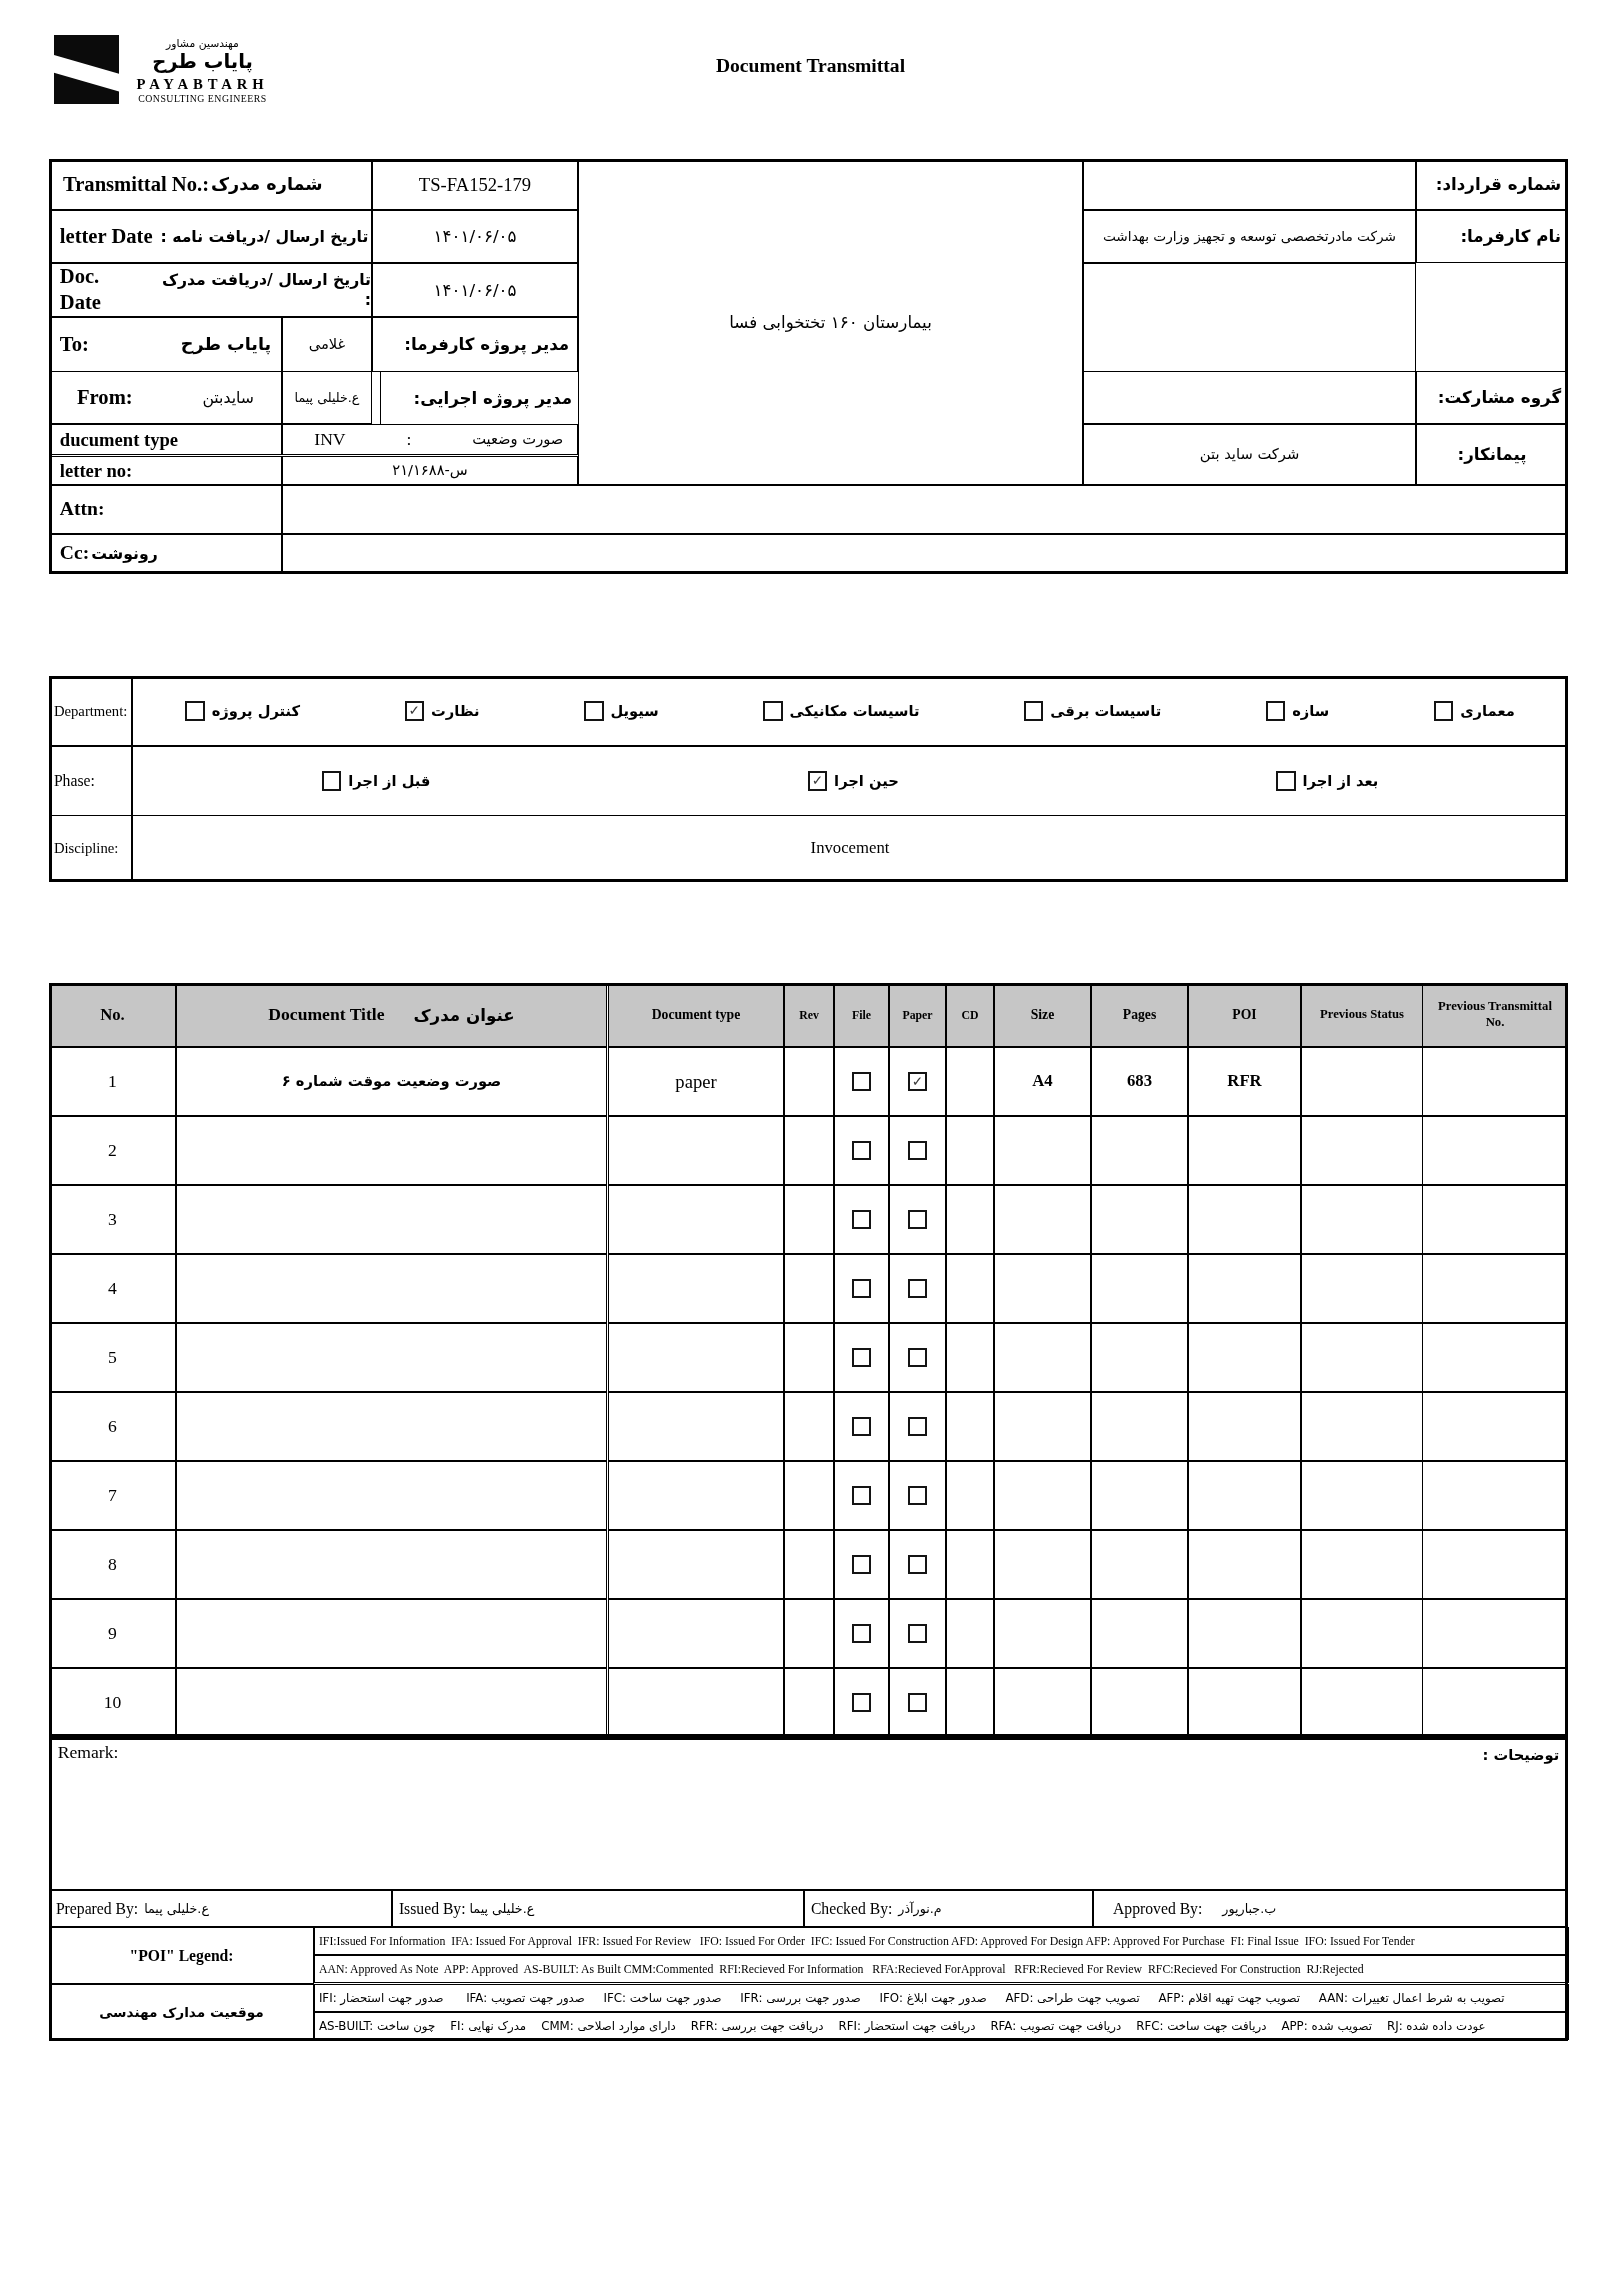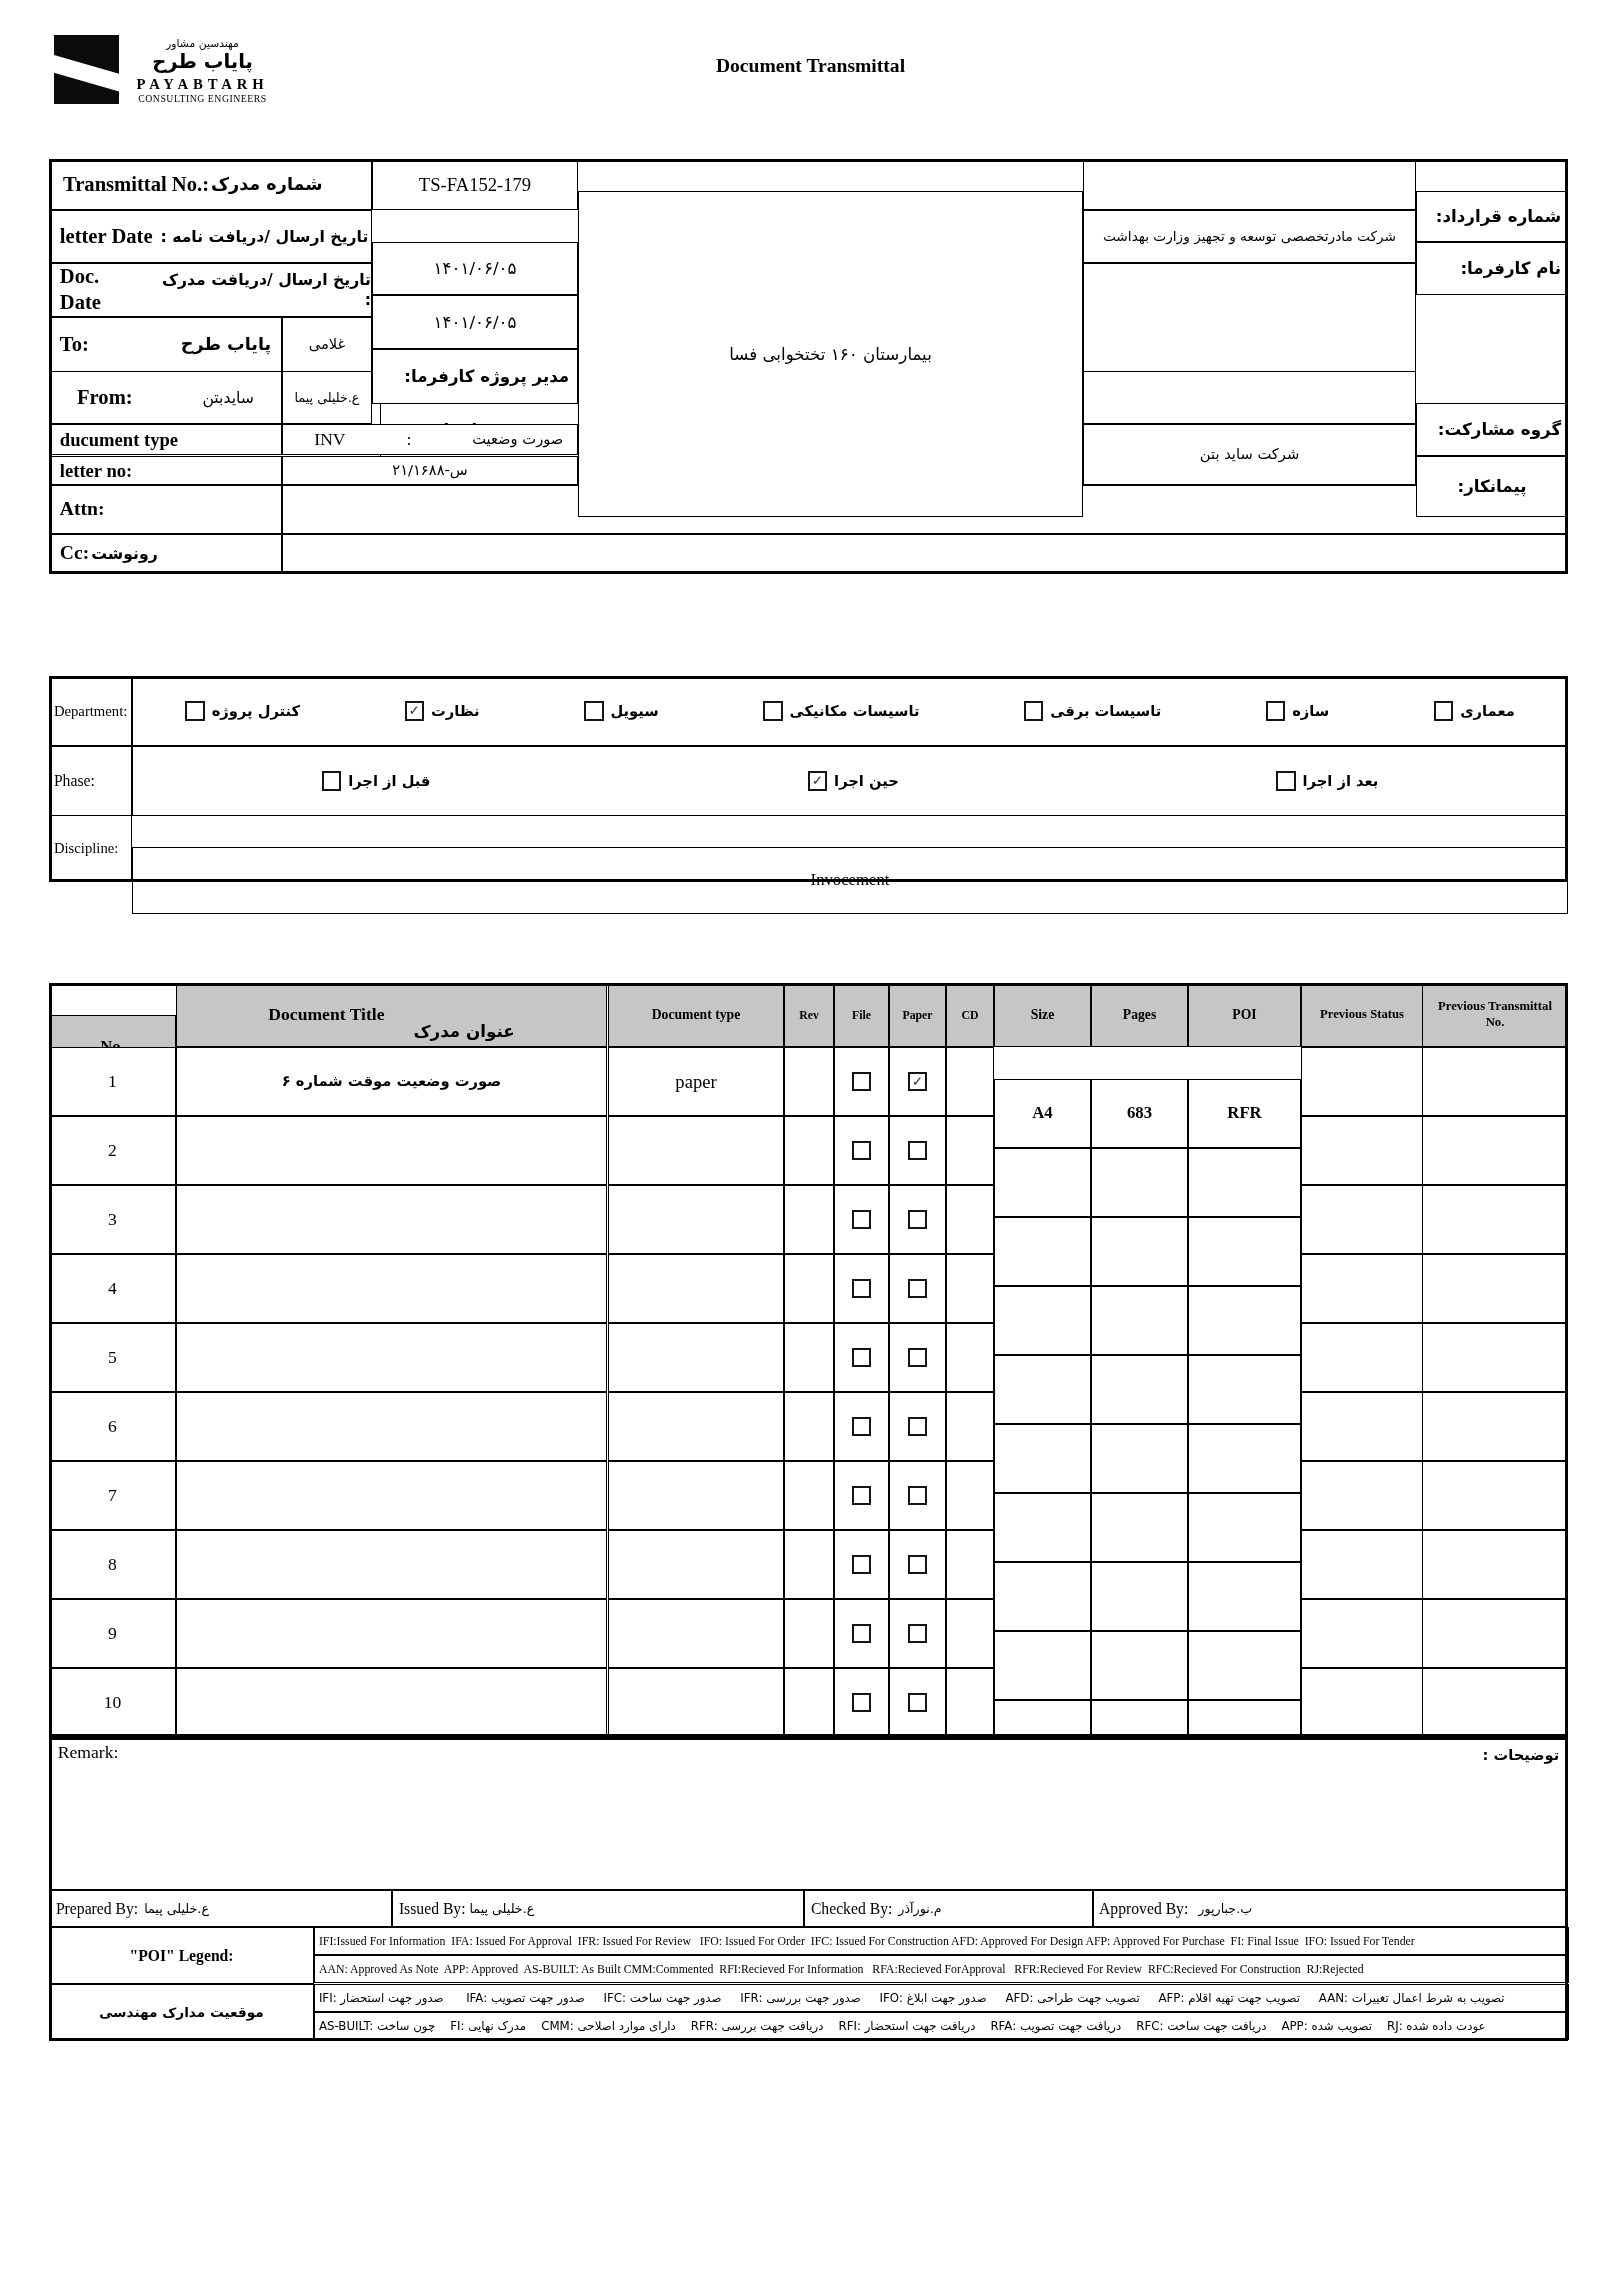--- a/index.html
+++ b/index.html
@@ -8,21 +8,21 @@
   .frame{position:absolute;box-sizing:border-box;border:3.9px solid #000;pointer-events:none;background:transparent;}
   .en{font-family:"Liberation Serif","DejaVu Serif",serif;}
   .fa{font-family:"DejaVu Sans",sans-serif;}
   .b{font-weight:700;}
   .jc{justify-content:center;text-align:center;}
   .sb{justify-content:space-between;}
   .wrap{white-space:normal;}
   .pre{white-space:pre;}
   .hdr{background:var(--hdr,#c6c6c6);}
   .f10{font-size:9.8px;}.f11{font-size:10.8px;}.f12{font-size:11.8px;}.f13{font-size:12.7px;}
-  .f14{font-size:13.7px;}.f15{font-size:14.7px;}.f16{font-size:15.7px;}.f17{font-size:16.7px;margin-top:32px;}
+  .f14{font-size:13.7px;}.f15{font-size:14.7px;}.f16{font-size:15.7px;}.f17{font-size:16.7px;}
   .f18{font-size:17.6px;}.f19{font-size:18.6px;}.f20{font-size:19.6px;}.f21{font-size:20.6px;}
   .cb{display:inline-flex;align-items:center;justify-content:center;width:19.6px;height:19.6px;border:2px solid #141414;background:#fff;font-size:13.7px;color:#3c3c3c;flex:none;box-sizing:border-box;}
   .opt{display:inline-flex;direction:ltr;align-items:center;gap:6.9px;}
   .logo{position:absolute;left:54px;top:35px;width:65px;height:69px;background:#0b0b0b;overflow:hidden;}
   .logo::after{content:"";position:absolute;left:-13.7px;top:31px;width:102px;height:16.7px;background:#fff;transform:rotate(16deg);border-radius:3.9px 9.8px 11.8px 3.9px;}
   .brand{position:absolute;left:119px;top:37px;width:167px;text-align:center;}
   .brand div{line-height:1.25;}
 </style>
 </head>
 <body>
@@ -350,21 +350,21 @@
     <span class="fa f13" dir="rtl">ع.خلیلی پیما</span>
   </div>
   <div class="c" style="left:392px;top:1890px;width:412px;height:37px;padding-left:5.9px;gap:3.9px">
     <span class="en f16">Issued By:</span>
     <span class="fa f13" dir="rtl">ع.خلیلی پیما</span>
   </div>
   <div class="c" style="left:804px;top:1890px;width:289px;height:37px;padding-left:5.9px;gap:5.9px">
     <span class="en f16">Checked By:</span>
     <span class="fa f13" dir="rtl">م.نورآذر</span>
   </div>
-  <div class="c" style="left:1093px;top:1890px;width:475px;height:37px;padding-left:5px;gap:10px">
+  <div class="c" style="left:1093px;top:1890px;width:475px;height:37px;padding-left:19px;gap:20px">
     <span class="en f16">Approved By:</span>
     <span class="fa f13" dir="rtl">ب.جبارپور</span>
   </div>
 
   <div class="c jc en b f16" style="left:49px;top:1927px;width:265px;height:57px">"POI" Legend:</div>
   <div class="c en f12 pre" style="left:314px;top:1927px;width:1255px;height:28px;padding-left:3.9px">IFI:Issued For Information  IFA: Issued For Approval  IFR: Issued For Review   IFO: Issued For Order  IFC: Issued For Construction AFD: Approved For Design AFP: Approved For Purchase  FI: Final Issue  IFO: Issued For Tender</div>
   <div class="c en f12 pre" style="left:314px;top:1955px;width:1255px;height:28px;padding-left:3.9px">AAN: Approved As Note  APP: Approved  AS-BUILT: As Built CMM:Commented  RFI:Recieved For Information   RFA:Recieved ForApproval   RFR:Recieved For Review  RFC:Recieved For Construction  RJ:Rejected</div>
   <div class="c jc fa b f14" dir="rtl" style="left:49px;top:1984px;width:265px;height:57px">موقعیت مدارک مهندسی</div>
   <div class="c fa f12 pre" dir="ltr" style="left:314px;top:1984px;width:1255px;height:28px;padding-left:3.9px">IFI: صدور جهت استحضار      IFA: صدور جهت تصویب     IFC: صدور جهت ساخت     IFR: صدور جهت بررسی     IFO: صدور جهت ابلاغ     AFD: تصویب جهت طراحی     AFP: تصویب جهت تهیه اقلام     AAN: تصویب به شرط اعمال تغییرات</div>
   <div class="c fa f12 pre" dir="ltr" style="left:314px;top:2012px;width:1255px;height:28px;padding-left:3.9px">AS-BUILT: چون ساخت    FI: مدرک نهایی    CMM: دارای موارد اصلاحی    RFR: دریافت جهت بررسی    RFI: دریافت جهت استحضار    RFA: دریافت جهت تصویب    RFC: دریافت جهت ساخت    APP: تصویب شده    RJ: عودت داده شده</div>

